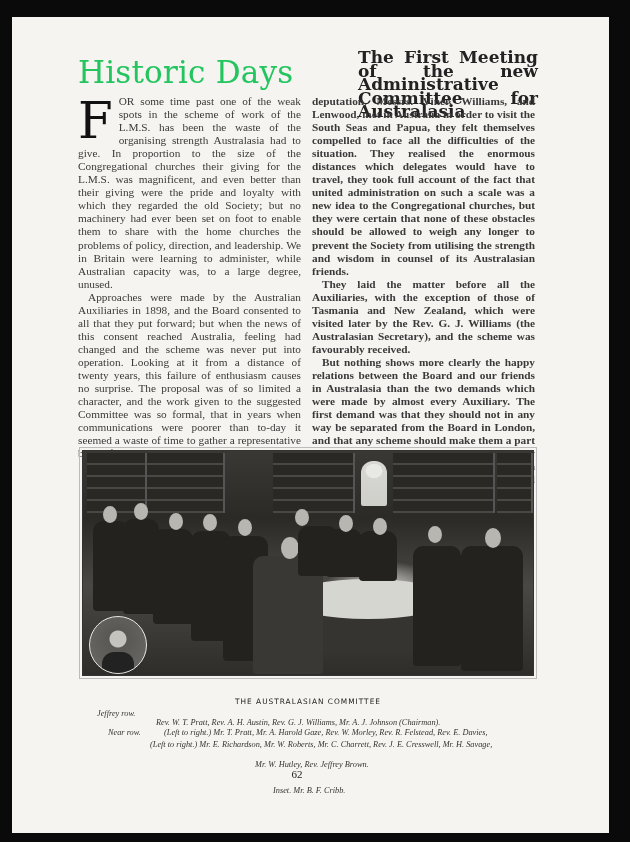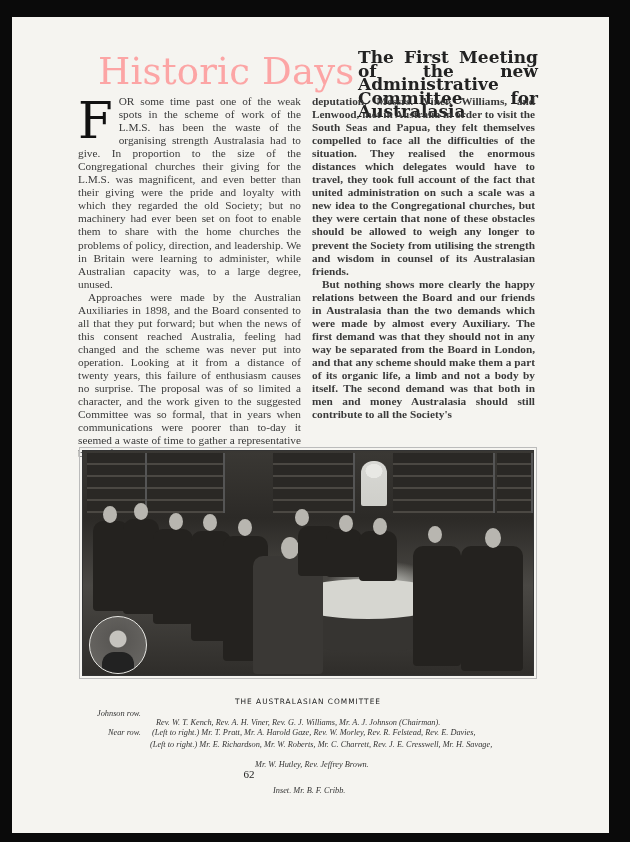--- a/index.html
+++ b/index.html
@@ -1,18 +1,18 @@
 <!DOCTYPE html>
 <html><head>
 <meta charset="utf-8">
 <style>
   html, body { margin:0; padding:0; }
   body { width:630px; height:842px; background:#0a0a0a; position:relative; overflow:hidden; }
   .page { position:absolute; left:12px; top:17px; width:597px; height:816px; background:#f5f4f0; }
-  .title { position:absolute; left:78px; top:52px; font-family:"DejaVu Serif", serif; font-size:37px; color:#fca5a5; letter-spacing:0.2px; line-height:40px;margin-left:20px; }
+  .title { position:absolute; left:78px; top:52px; font-family:"DejaVu Serif", serif; font-size:31px; color:#22c55e; letter-spacing:0.2px; line-height:40px; }
   .subtitle { position:absolute; left:358px; top:51px; width:180px; font-family:"DejaVu Serif", serif; font-weight:bold; font-size:17px; line-height:13.5px; color:#222; text-align:justify; text-align-last:left; }
   .col { position:absolute; top:95px; width:223px; font-family:"Liberation Serif", serif; font-size:11.3px; line-height:13.05px; color:#3a3a3a; text-align:justify; }
   .col-left { left:78px; }
   .col-right { left:312px;font-weight:bold; }
   .col p { margin:0; text-indent:10px; }
   .col p.first { text-indent:0; }
   .dropcap { float:left; font-family:"DejaVu Serif", serif; font-size:50px; line-height:44px; margin:4px 6px 0 0; color:#111; }
   .photo { position:absolute; left:82px; top:450px; width:450px; height:224px; border:1px solid #333; outline:1px solid #bbb; outline-offset:2px;
     background:
       radial-gradient(ellipse 60px 30px at 300px 140px, #bdbdb8 0%, #9a9a95 50%, transparent 100%),
@@ -21,38 +21,39 @@
   .shelf { position:absolute; top:2px; height:60px; background:repeating-linear-gradient(180deg,#2a2825 0 10px,#4b4843 10px 12px); border-right:2px solid #555; }
   .bust { position:absolute; left:278px; top:10px; width:26px; height:45px; background:radial-gradient(ellipse 12px 10px at 13px 10px,#e8e8e4 70%,transparent 72%), linear-gradient(#d8d8d4,#cfcfca); border-radius:12px 12px 2px 2px; }
   .table-top { position:absolute; left:210px; top:128px; width:150px; height:40px; background:#d6d6d0; border-radius:50%/40%; }
   .table-base { position:absolute; left:215px; top:150px; width:140px; height:50px; background:#363431; border-radius:0 0 40px 40px; }
   .figure { position:absolute; background:#24221f; border-radius:10px 10px 4px 4px; }
   .head { position:absolute; width:14px; height:17px; background:#b8b6b0; border-radius:50%; }
   .inset { position:absolute; left:6px; top:165px; width:56px; height:56px; border-radius:50%; border:1.5px solid #e8e8e4; background:radial-gradient(circle at 28px 22px,#c5c3be 0 8px,#5a5855 9px, #6d6b67 100%); overflow:hidden; }
   .inset .body { position:absolute; left:12px; top:35px; width:32px; height:25px; background:#222; border-radius:12px 12px 0 0; }
   .caption-title { position:absolute; left:82px; top:697px; width:452px; text-align:center; font-family:"DejaVu Sans", sans-serif; font-weight:normal; font-size:7.4px; letter-spacing:1px; color:#222; }
   .cap-line { position:absolute; font-family:"Liberation Serif", serif; font-style:italic; font-size:8.3px; line-height:10px; color:#333; white-space:nowrap; }
-  .page-num { position:absolute; left:0; width:498px; top:768px; text-align:center; font-family:"Liberation Serif", serif; font-size:11px; color:#222; }
+  .page-num { position:absolute; left:0; width:498px; top:768px; text-align:center; font-family:"Liberation Serif", serif; font-size:11px; color:#222;padding-left:48px; }
 </style>
 </head>
 <body>
 
 <div class="page"></div>
 
 <div class="title">Historic Days</div>
 <div class="subtitle">The First Meeting of the new Administrative Committee for Australasia</div>
 
 <div class="col col-left">
   <p class="first"><span class="dropcap">F</span><span>OR some time past one of the weak spots in the scheme of work of the L.M.S. has been the waste of the organising strength Australasia had to give. In proportion to the size of the Congregational churches their giving for the L.M.S. was magnificent, and even better than their giving were the pride and loyalty with which they regarded the old Society; but no machinery had ever been set on foot to enable them to share with the home churches the problems of policy, direction, and leadership. We in Britain were learning to administer, while Australian capacity was, to a large degree, unused.</span></p>
   <p>Approaches were made by the Australian Auxiliaries in 1898, and the Board consented to all that they put forward; but when the news of this consent reached Australia, feeling had changed and the scheme was never put into operation. Looking at it from a distance of twenty years, this failure of enthusiasm causes no surprise. The proposal was of so limited a character, and the work given to the suggested Committee was so formal, that in years when communications were poorer than to-day it seemed a waste of time to gather a representative body of busy people to do so little.</p>
   <p>When, however, in 1915–16, the Society's</p>
 </div>
 
 <div class="col col-right">
   <p class="first">deputation, Messrs. Viner, Williams, and Lenwood, met in Australia in order to visit the South Seas and Papua, they felt themselves compelled to face all the difficulties of the situation. They realised the enormous distances which delegates would have to travel, they took full account of the fact that united administration on such a scale was a new idea to the Congregational churches, but they were certain that none of these obstacles should be allowed to weigh any longer to prevent the Society from utilising the strength and wisdom in counsel of its Australasian friends.</p>
+  <p>They laid the matter before all the Auxiliaries, with the exception of those of Tasmania and New Zealand, which were visited later by the Rev. G. J. Williams (the Australasian Secretary), and the scheme was favourably received.</p>
   <p>But nothing shows more clearly the happy relations between the Board and our friends in Australasia than the two demands which were made by almost every Auxiliary. The first demand was that they should not in any way be separated from the Board in London, and that any scheme should make them a part of its organic life, a limb and not a body by itself. The second demand was that both in men and money Australasia should still contribute to all the Society's</p>
 </div>
 
 <div class="photo" title="Group photograph of the Australasian Committee seated around a table in a library">
   <div class="shelf" style="left:4px;width:58px;"></div>
   <div class="shelf" style="left:64px;width:76px;"></div>
   <div class="shelf" style="left:190px;width:80px;"></div>
   <div class="shelf" style="left:310px;width:100px;"></div>
   <div class="shelf" style="left:414px;width:34px;"></div>
   <div class="bust"></div>
@@ -82,21 +83,21 @@
   <div class="figure" style="left:378px;top:95px;width:62px;height:125px;"></div>
   <div class="head" style="left:402px;top:77px;width:16px;height:20px;"></div>
 
   <div class="inset" title="Circular inset portrait of Mr. B. F. Cribb">
     <div class="body"></div>
   </div>
 </div>
 
 <div class="caption-title">THE AUSTRALASIAN COMMITTEE</div>
 
-<div class="cap-line" style="left:97px;top:709px;">Johnson row.</div>
+<div class="cap-line" style="left:97px;top:709px;">Jeffrey row.</div>
 <div class="cap-line" style="left:150px;top:709px;margin-top:31px;">(Left to right.)  Mr. E. Richardson, Mr. W. Roberts, Mr. C. Charrett, Rev. J. E. Cresswell, Mr. H. Savage,</div>
-<div class="cap-line" style="left:156px;top:718px;">Rev. W. T. Kench, Rev. A. H. Viner, Rev. G. J. Williams, Mr. A. J. Johnson (Chairman).</div>
+<div class="cap-line" style="left:156px;top:718px;">Rev. W. T. Pratt, Rev. A. H. Austin, Rev. G. J. Williams, Mr. A. J. Johnson (Chairman).</div>
 <div class="cap-line" style="left:108px;top:728px;">Near row.</div>
-<div class="cap-line" style="left:152px;top:728px;">(Left to right.)  Mr. T. Pratt, Mr. A. Harold Gaze, Rev. W. Morley, Rev. R. Felstead, Rev. E. Davies,</div>
+<div class="cap-line" style="left:164px;top:728px;">(Left to right.)  Mr. T. Pratt, Mr. A. Harold Gaze, Rev. W. Morley, Rev. R. Felstead, Rev. E. Davies,</div>
 <div class="cap-line" style="left:255px;top:760px;text-align:right;">Mr. W. Hutley, Rev. Jeffrey Brown.</div>
 <div class="cap-line" style="left:273px;top:786px;">Inset.   Mr. B. F. Cribb.</div>
 
 <div class="page-num">62</div>
 
 </body></html>

